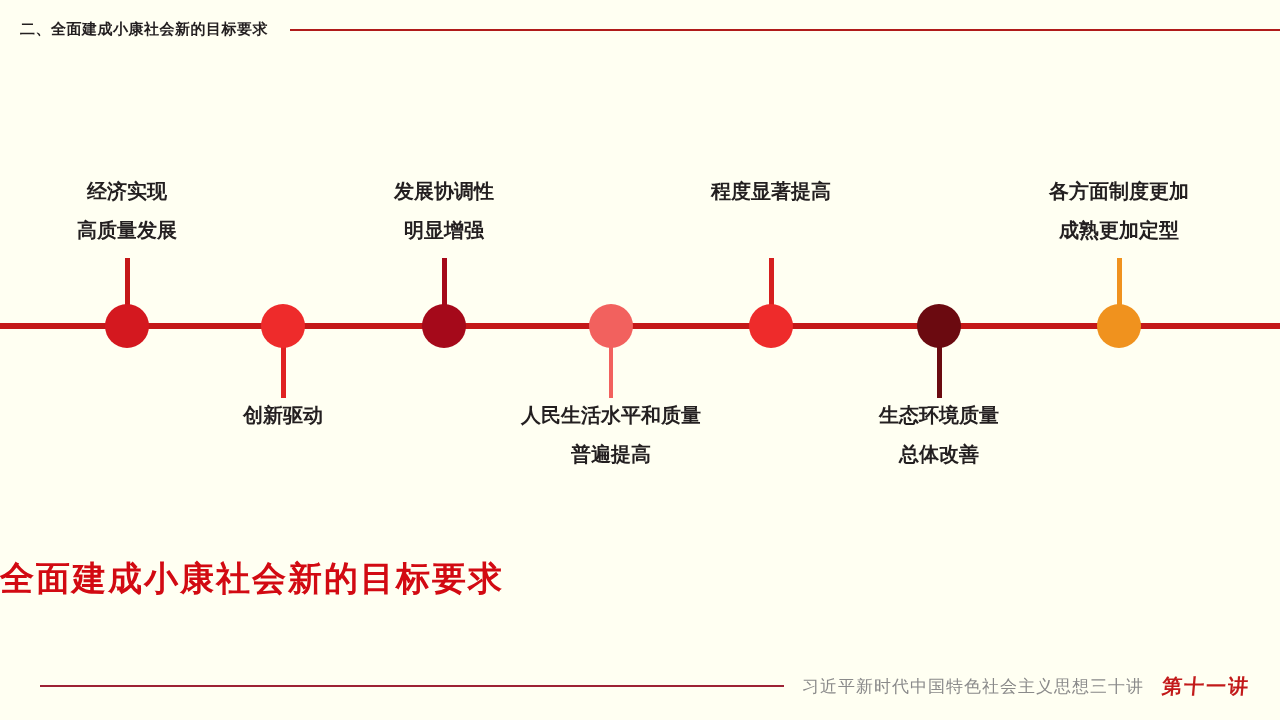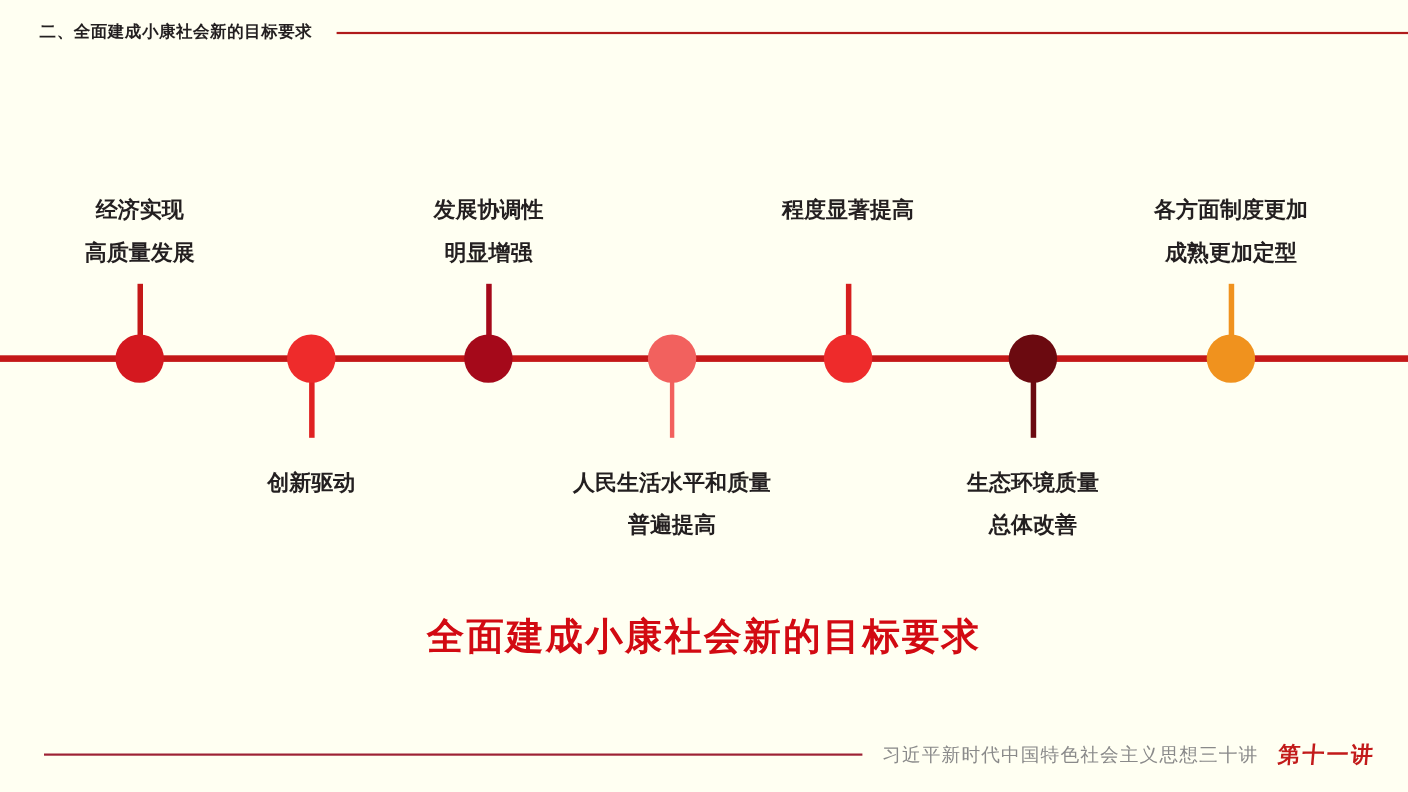--- a/index.html
+++ b/index.html
@@ -21,21 +21,21 @@
   .slide-header {
     position: absolute;
     top: 12px;
     left: 0;
     width: 1280px;
     height: 34px;
     display: flex;
     align-items: center;
   }
   .slide-header-title {
-    margin-left: 36px;
+    margin-left: 20px;
     font-size: 15px;
     font-weight: bold;
     letter-spacing: 0.5px;
     color: #231f20;
     white-space: nowrap;
   }
   .slide-header-rule {
     flex: 1 1 auto;
     height: 2px;
     background: #b01b1b;
@@ -109,33 +109,32 @@
     font-weight: bold;
     line-height: 1.95;
     color: #231f20;
     white-space: nowrap;
     pointer-events: auto;
   }
   .label-above {
     top: 172px;
   }
   .label-below {
-    top: 420px;
+    top: 396px;
   }
   .node-label .line {
     display: block;
   }
 
   
   .headline {
     position: absolute;
     left: 0;
     top: 556px;
     width: 1280px;
-    text-align: center;
     font-size: 34px;
     font-weight: bold;
     letter-spacing: 2px;
     color: #d20a12;
   }
 
   
   .slide-footer {
     position: absolute;
     left: 0;

